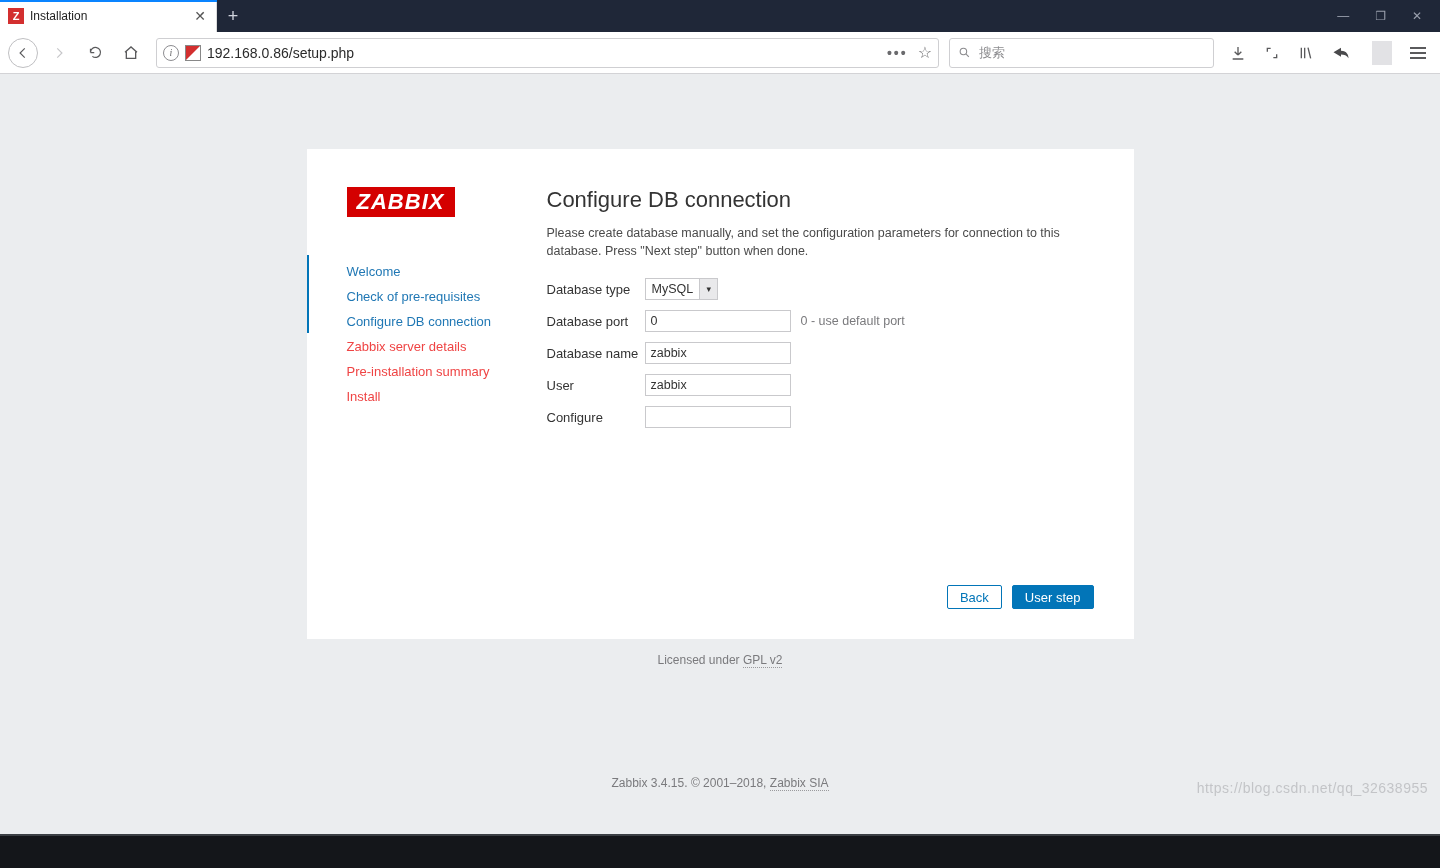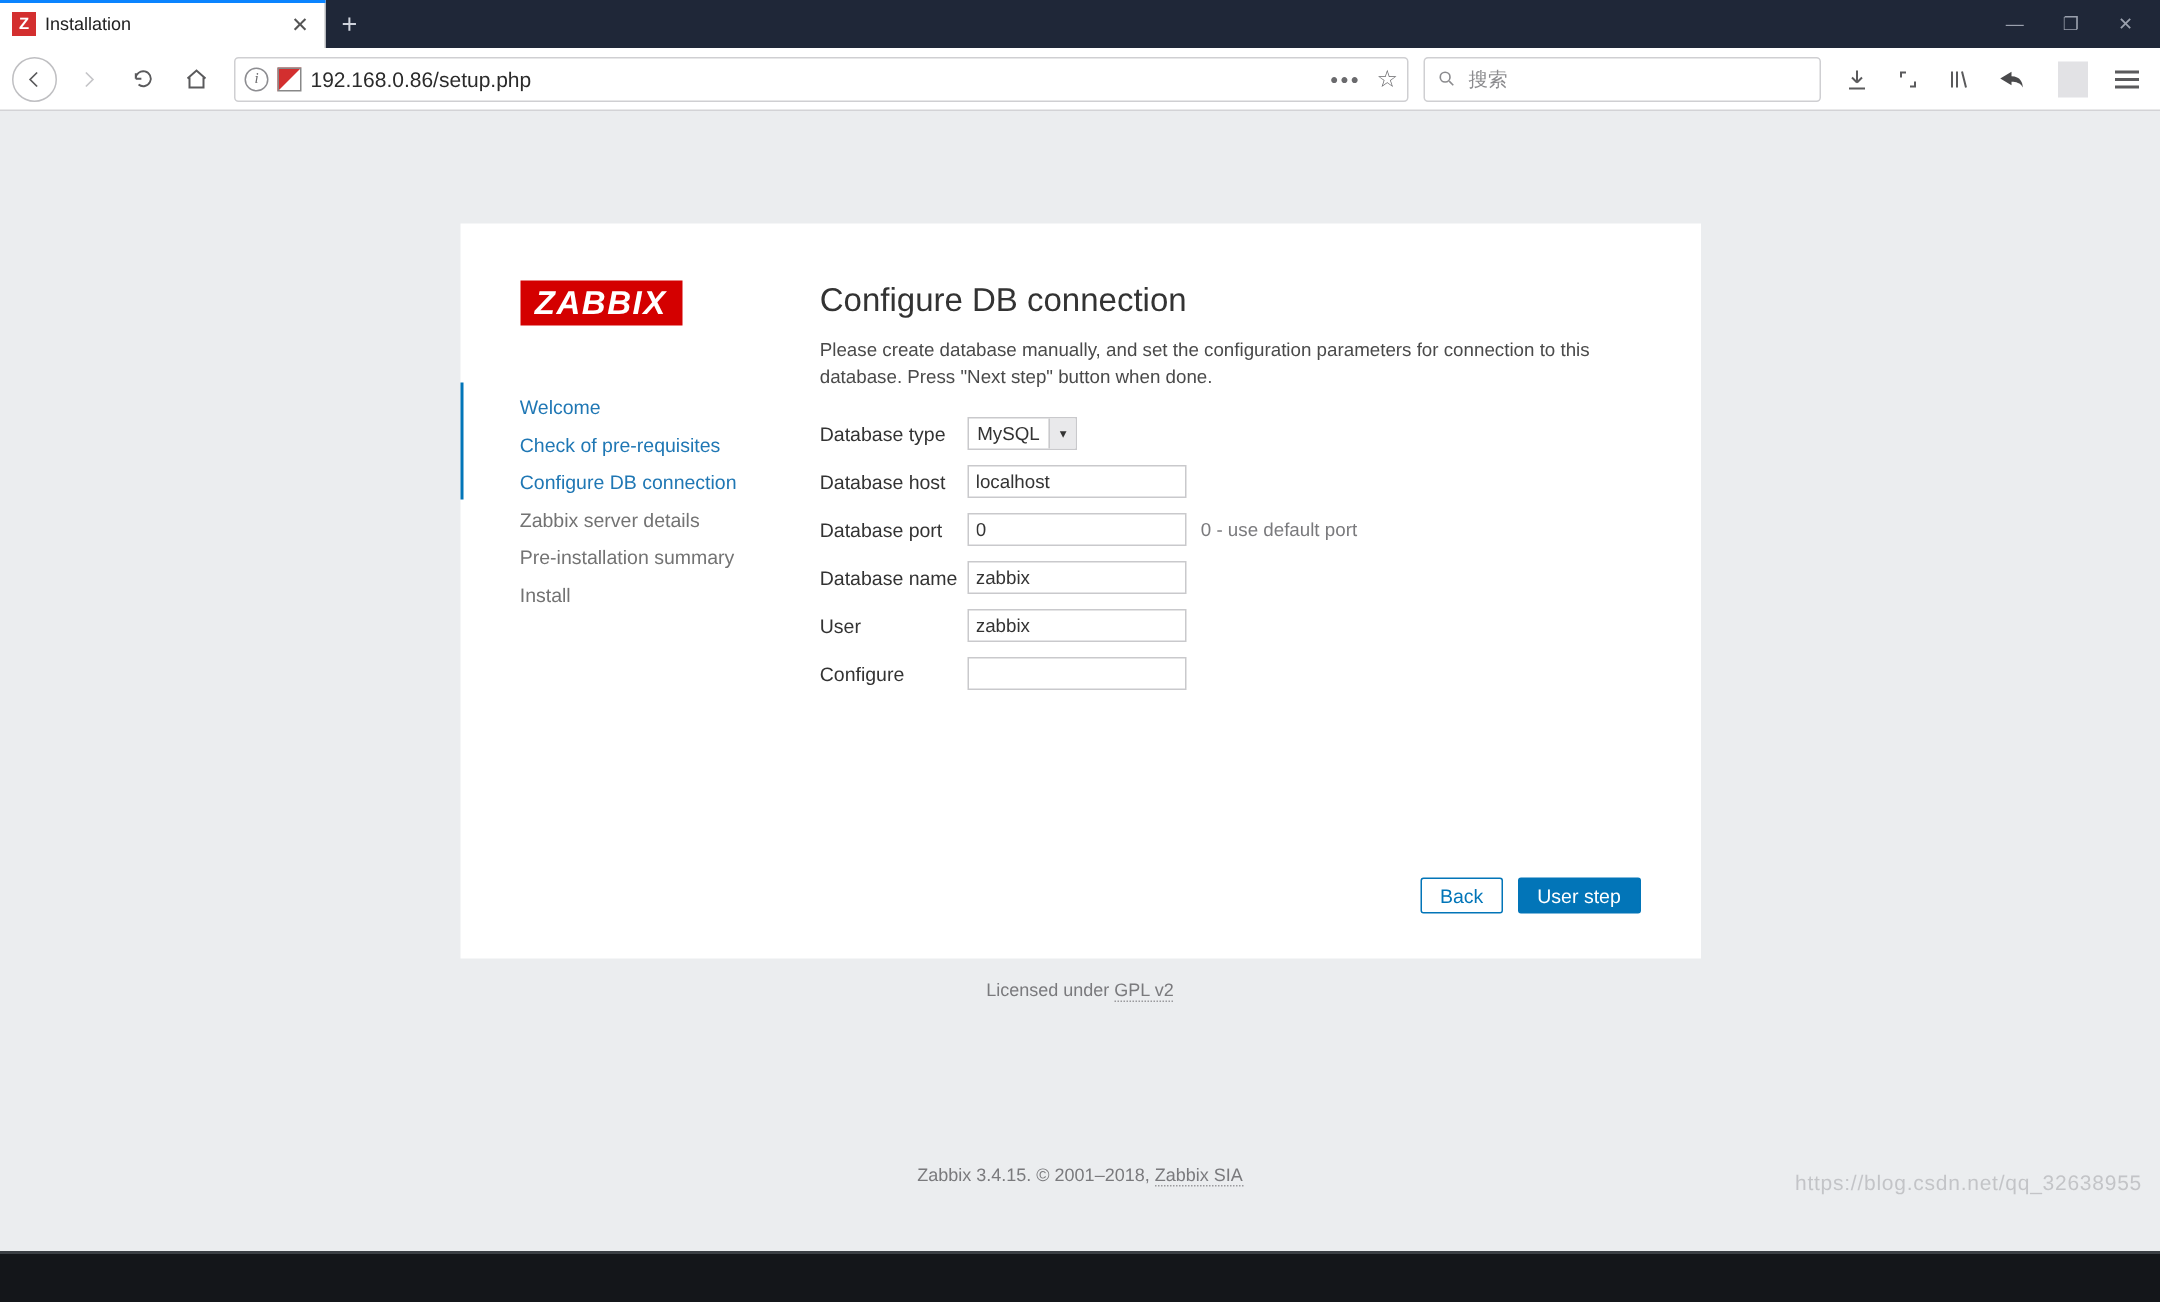--- a/index.html
+++ b/index.html
@@ -154,21 +154,21 @@
     border-left: 2px solid transparent;
     margin-left: -42px;
     padding-left: 40px;
     position: relative;
   }
   .steps::before{
     content:""; position:absolute; left:0; top:0; bottom:0; width:0;
   }
   .step {
     font-size: 13px;
-    color: #737373;
+    color: #ef4444;
     padding: 5px 0;
     cursor: default;
   }
   .step.done { color: #1f77b4; }
   .step.done a { color:#1f77b4; text-decoration:none; }
   .step.active {
     color: #1f77b4;
     position: relative;
   }
   .card-leftbar {
@@ -384,24 +384,20 @@
       <p class="desc">Please create database manually, and set the configuration parameters for connection to this database. Press "Next step" button when done.</p>
 
       <div class="form-row">
         <label>Database type</label>
         <div class="sel-wrapper">
           <span class="sel-val">MySQL</span>
           <span class="sel-btn">▾</span>
         </div>
       </div>
 
-      <div class="form-row">
-        <label>Database host</label>
-        <input type="text" value="localhost" style="">
-      </div>
 
       <div class="form-row">
         <label>Database port</label>
         <input type="text" value="0" style="">
         <span class="hint">0 - use default port</span>
       </div>
 
       <div class="form-row">
         <label>Database name</label>
         <input type="text" value="zabbix" style="">

